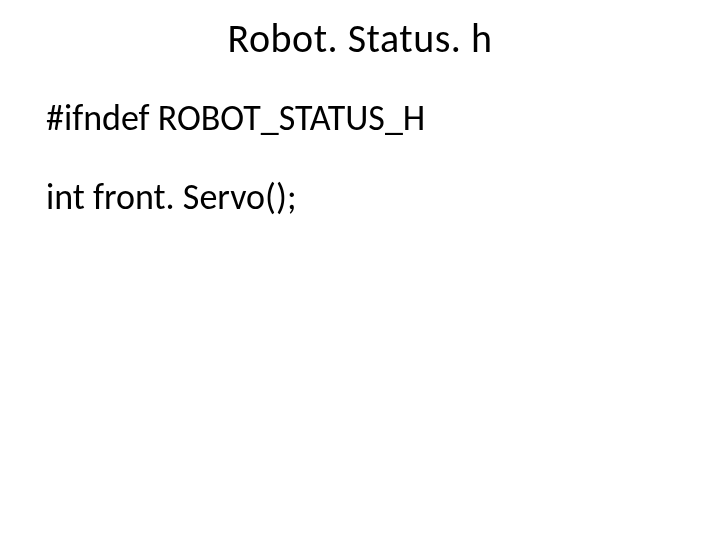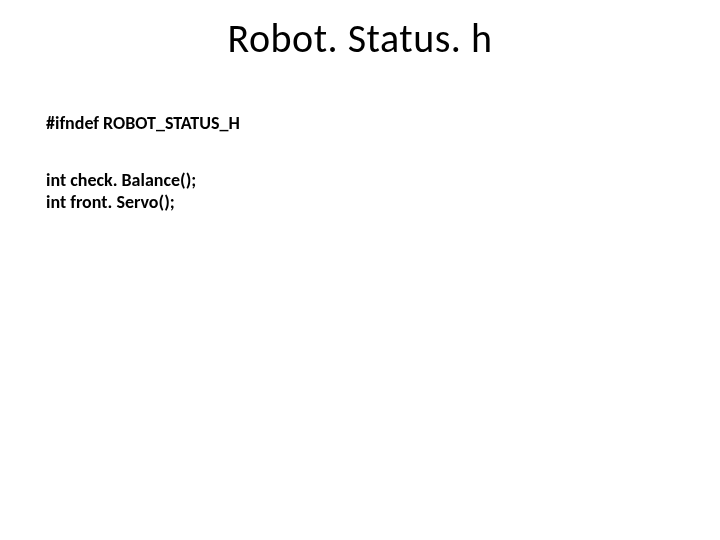--- a/index.html
+++ b/index.html
@@ -23,39 +23,38 @@
     top: 14px;
     left: 0;
     width: 720px;
     text-align: center;
     font-size: 40px;
     font-weight: 400;
     letter-spacing: 0.5px;
   }
   .body {
     position: absolute;
-    top: 112px;
+    top: 96px;
     left: 46px;
     width: 620px;
-    font-size: 18px;
+    font-size: 36px;
     line-height: 1.25;
-    font-weight: 700;
+    font-weight: 400;
   }
   .body .line {
     display: block;
     white-space: pre;
   }
   .gap {
     height: 34px;
   }
 </style>
 </head>
 <body>
 
 <div class="slide">
   <div class="title">Robot. Status. h</div>
   <div class="body">
     <span class="line">#ifndef ROBOT_STATUS_H</span>
     <div class="gap"></div>
-    <span class="line">int check. Balance();</span>
     <span class="line">int front. Servo();</span>
   </div>
 </div>
 
 </body></html>

